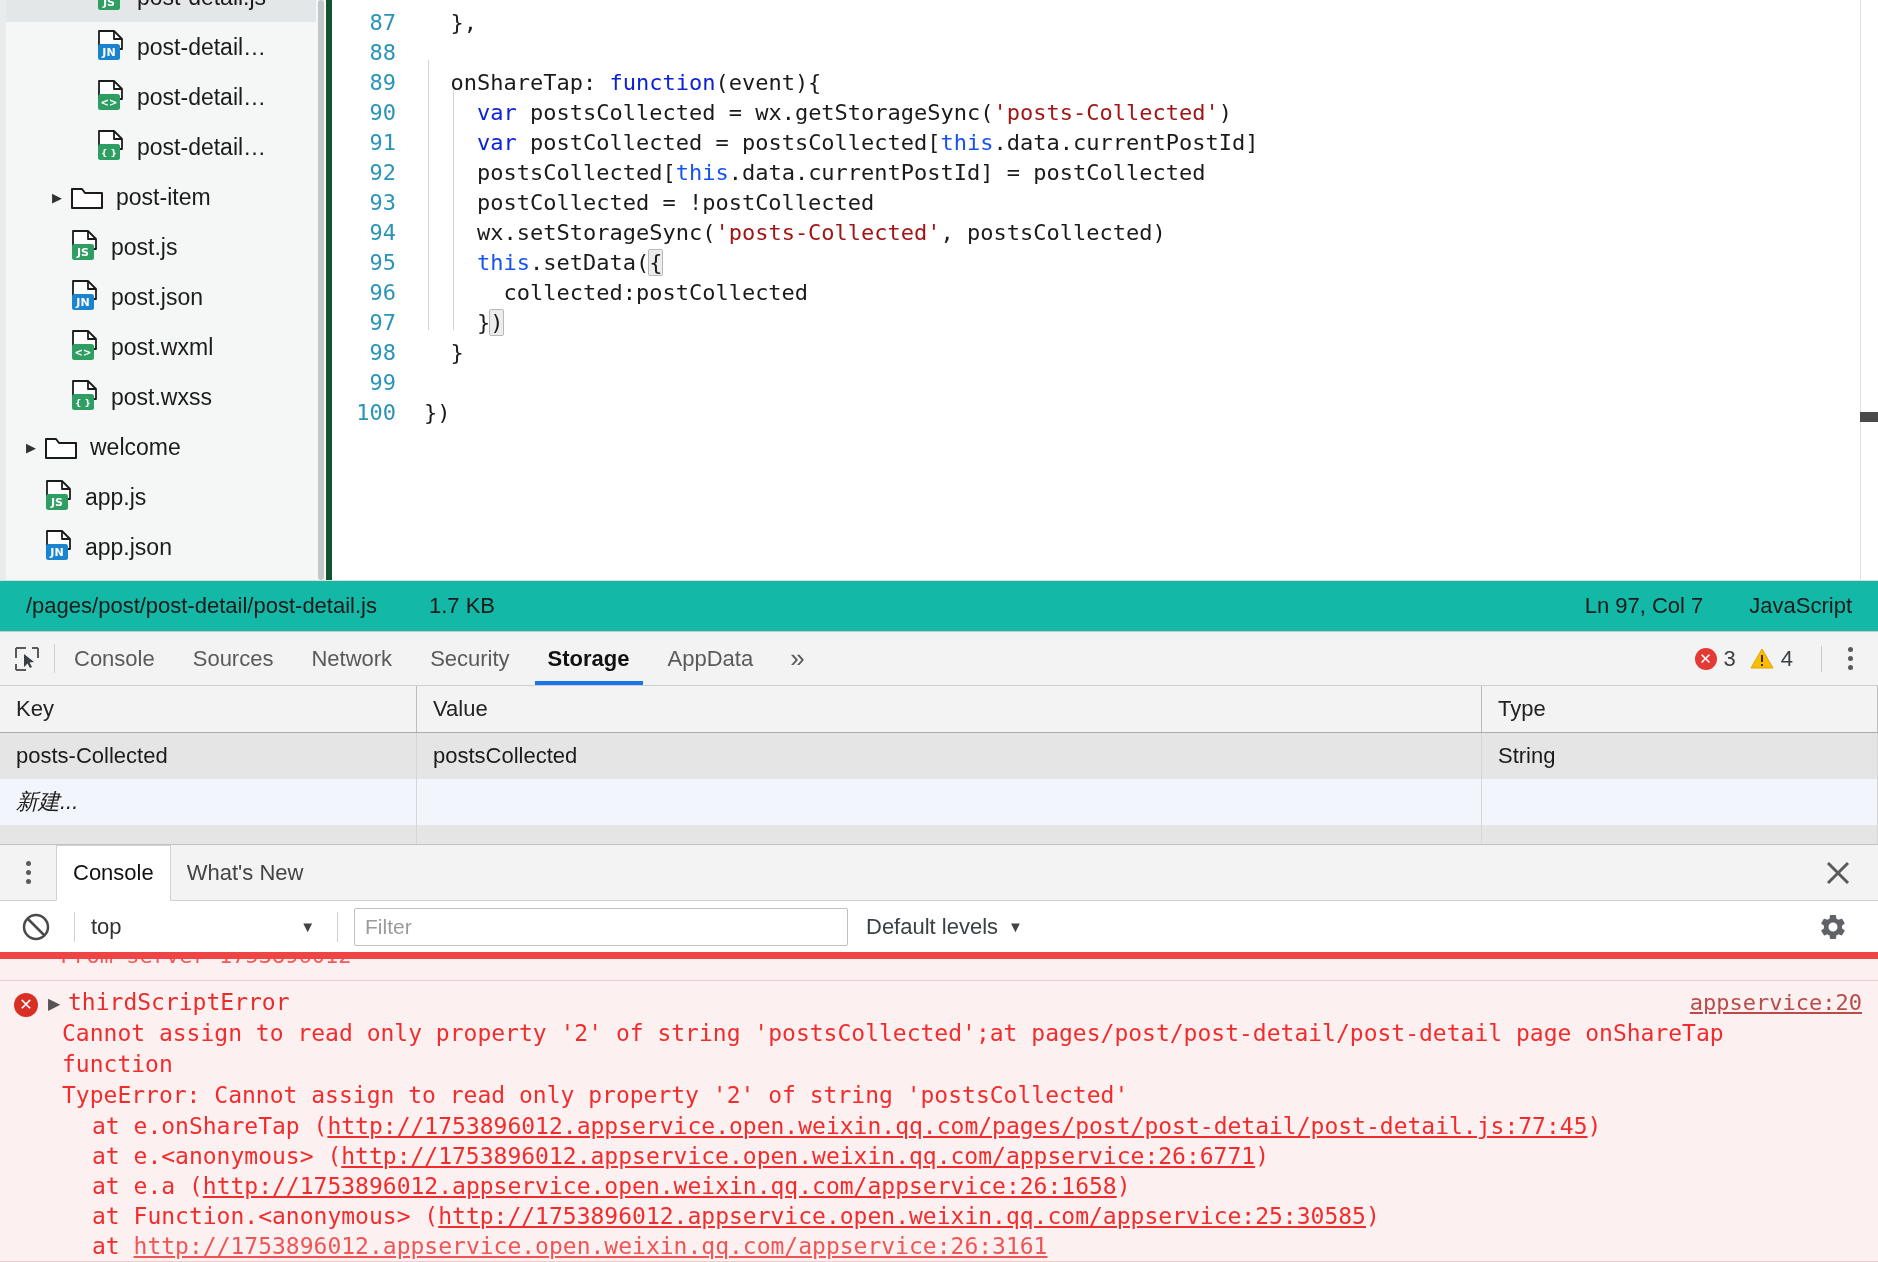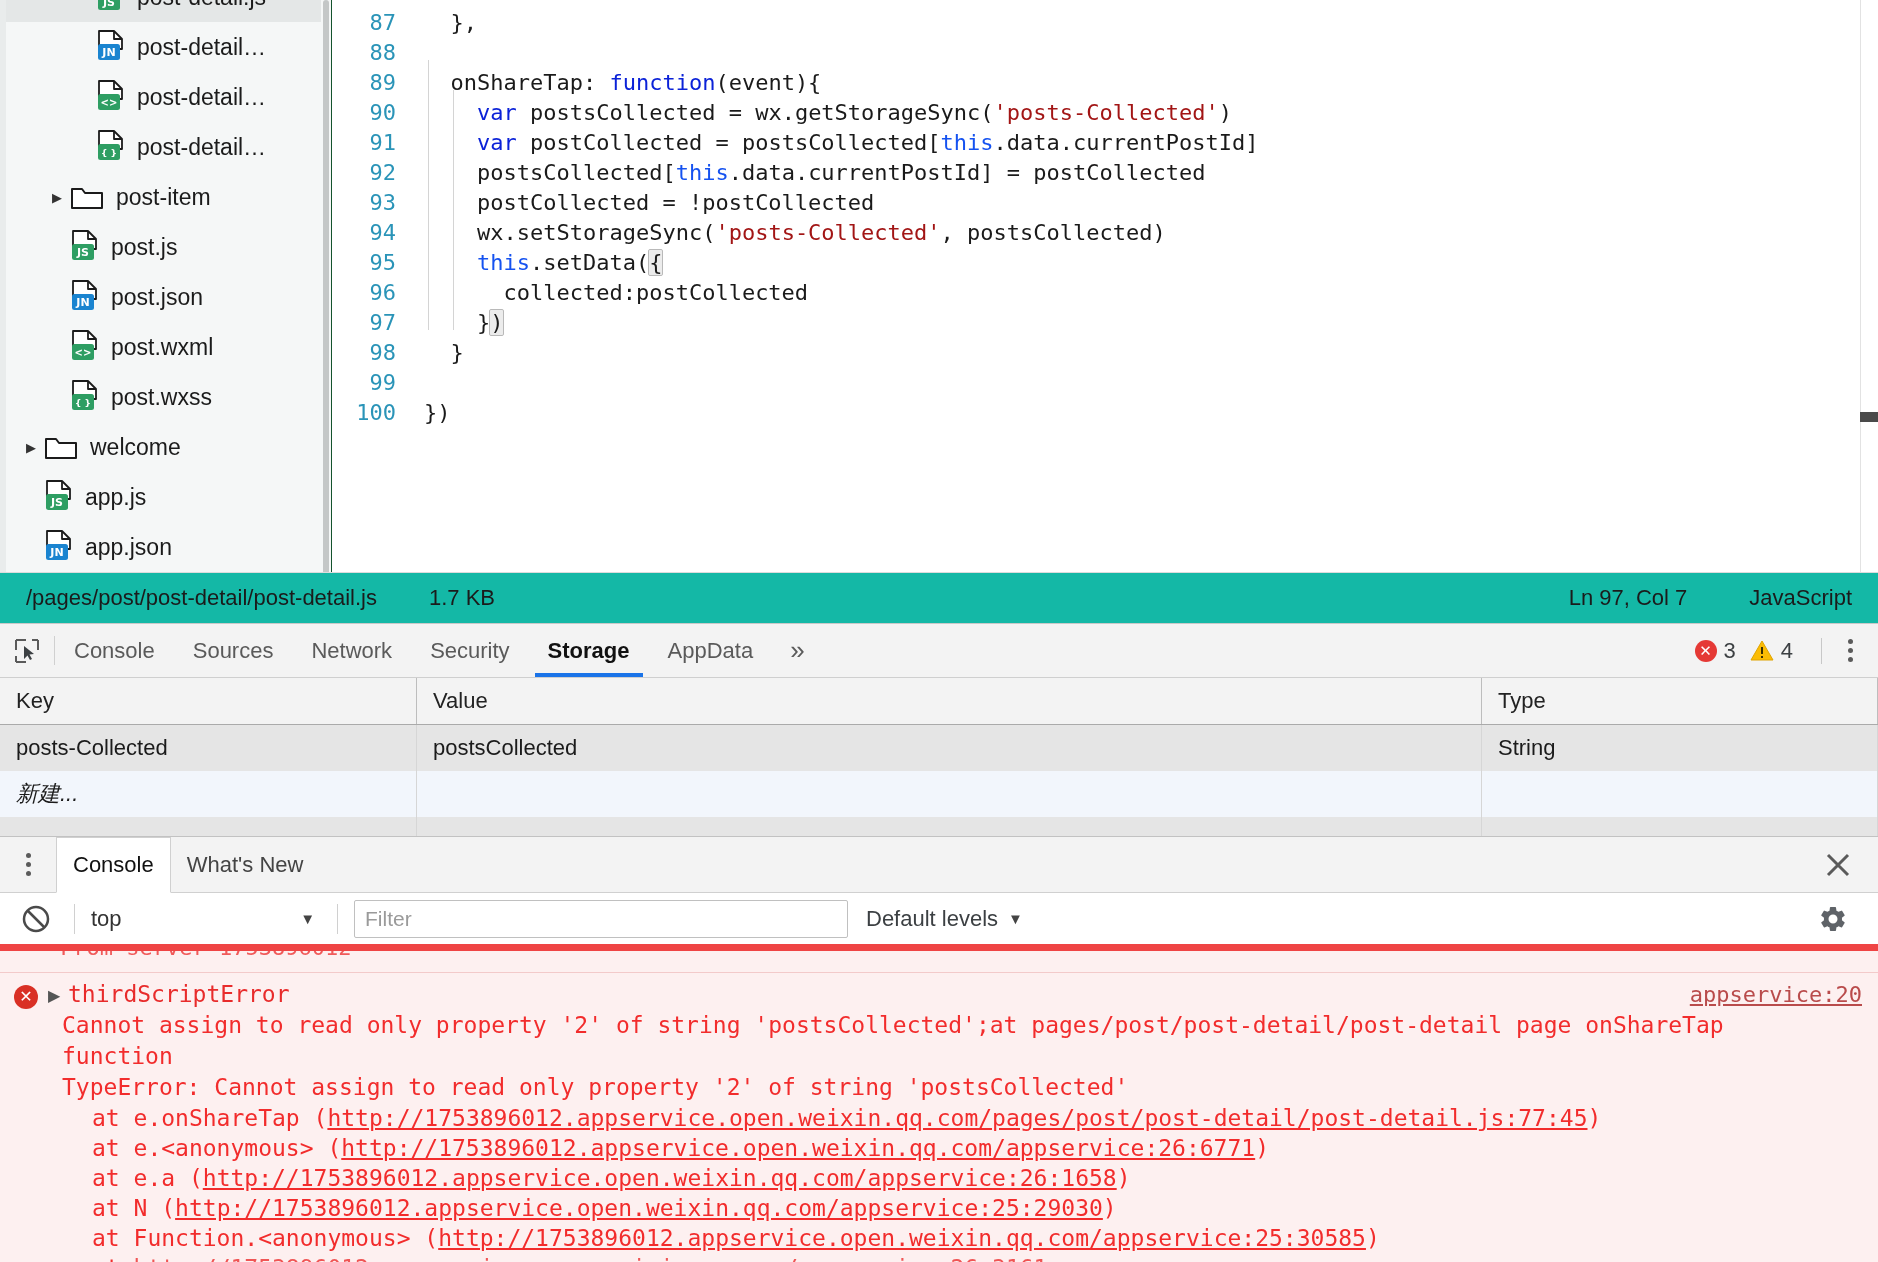--- a/index.html
+++ b/index.html
@@ -15,21 +15,21 @@
 
   
   .top-area { height: 592px; display: flex; position: relative; background:#fff; }
 
   
   .explorer {
     width: 332px; flex: 0 0 332px;
     background: #f5f7f7;
     position: relative;
     overflow: hidden;
-    border-right: 1px solid #14532d;
+    border-right: 6px solid #14532d;
   }
   .explorer-scroll-l { position:absolute; left:0; top:0; width:6px; height:100%; background:#e9ecec; }
   .explorer-scroll-r {
     position:absolute; right:0; top:0; width:10px; height:100%; background:#f5f7f7;
   }
   .explorer-scroll-thumb {
     position:absolute; right:2px; top:0px; width:6px; height:580px;
     background:#c4c7c7; border-radius:3px;
   }
   .file-row {
@@ -79,21 +79,21 @@
 
   
   .statusbar {
     height: 52px; flex: 0 0 52px;
     background: #14b8a6; border-top: 1px solid #dcdcdc; border-bottom: 1px solid #c9c9c9;
     display: flex; align-items: center; padding: 0 26px;
     font-size: 22px; color: #1b1b1b;
   }
   .sb-path { margin-right: 52px; }
   .sb-spacer { flex: 1 1 auto; }
-  .sb-pos { margin-right: 62px; }
+  .sb-pos { margin-right: 46px; }
 
   
   .dt-tabbar {
     height: 54px; flex: 0 0 54px; background: #f3f3f3;
     display: flex; align-items: stretch; border-bottom: 1px solid #cfcfcf;
     position: relative;
   }
   .dt-inspect {
     width: 54px; flex:0 0 54px; display:flex; align-items:center; justify-content:center;
   }
@@ -540,21 +540,20 @@
         </div>
         <div class="err-lines" id="err-lines">
             <div class="err-line">Cannot assign to read only property '2' of string 'postsCollected';at pages/post/post-detail/post-detail page onShareTap</div>
             <div class="err-line">function</div>
             <div class="err-line">TypeError: Cannot assign to read only property '2' of string 'postsCollected'</div>
           </div>
         <div id="err-stack">
             <div class="stack-line" style="padding-left: 92px;"><span>at e.onShareTap (</span><span class="stack-url">http://1753896012.appservice.open.weixin.qq.com/pages/post/post-detail/post-detail.js:77:45</span><span>)</span></div>
             <div class="stack-line" style="padding-left: 92px;"><span>at e.&lt;anonymous&gt; (</span><span class="stack-url">http://1753896012.appservice.open.weixin.qq.com/appservice:26:6771</span><span>)</span></div>
             <div class="stack-line" style="padding-left: 92px;"><span>at e.a (</span><span class="stack-url">http://1753896012.appservice.open.weixin.qq.com/appservice:26:1658</span><span>)</span></div>
-            <div class="stack-line" style="padding-left: 92px;"><span>at N (</span><span class="stack-url">http://1753896012.appservice.open.weixin.qq.com/appservice:25:29030</span><span>)</span></div>
             <div class="stack-line" style="padding-left: 92px;"><span>at Function.&lt;anonymous&gt; (</span><span class="stack-url">http://1753896012.appservice.open.weixin.qq.com/appservice:25:30585</span><span>)</span></div>
             <div class="stack-line" style="padding-left: 92px;"><span>at </span><span class="stack-url plain">http://1753896012.appservice.open.weixin.qq.com/appservice:26:3161</span><span></span></div>
           </div>
       </div>
 
     </div>
   </div>
 </div>
 
 </body></html>

